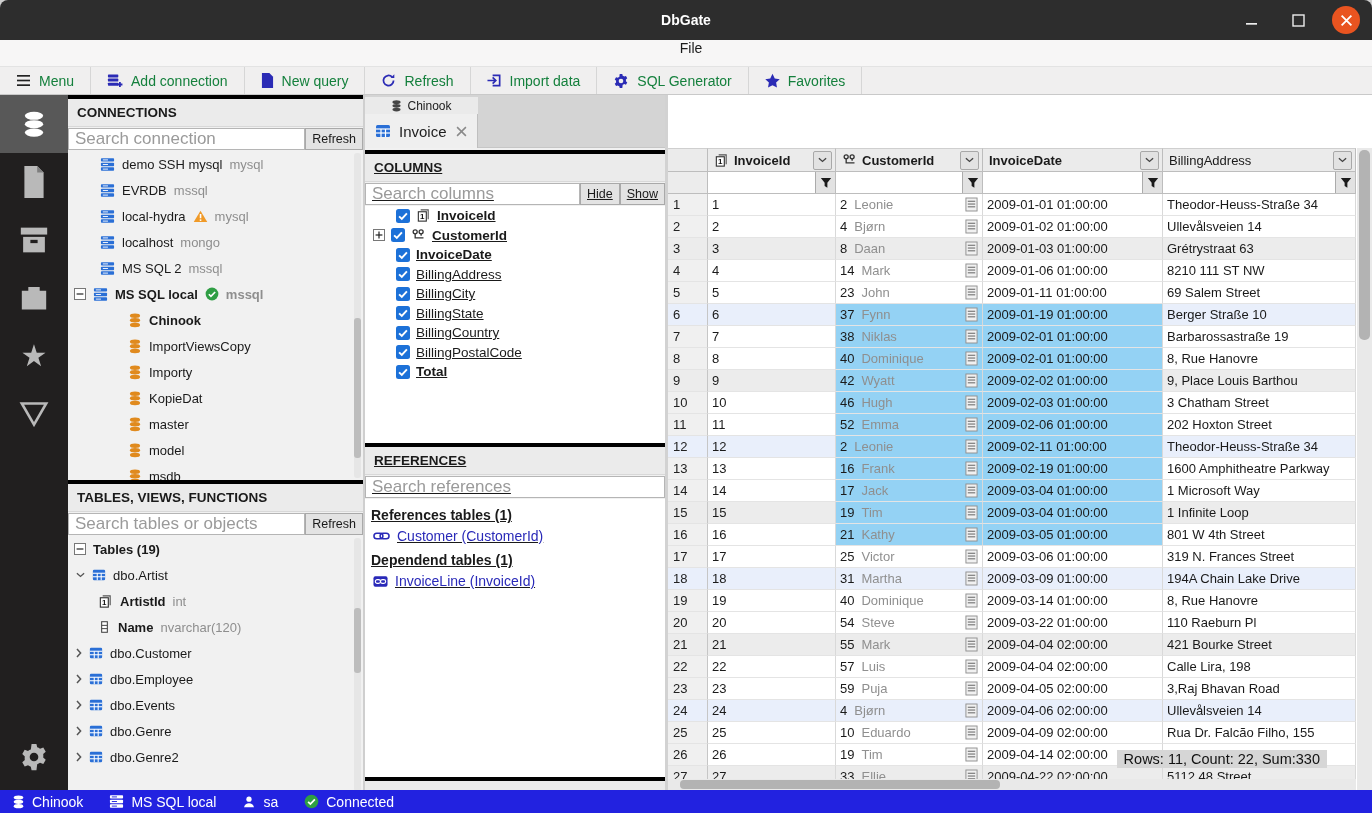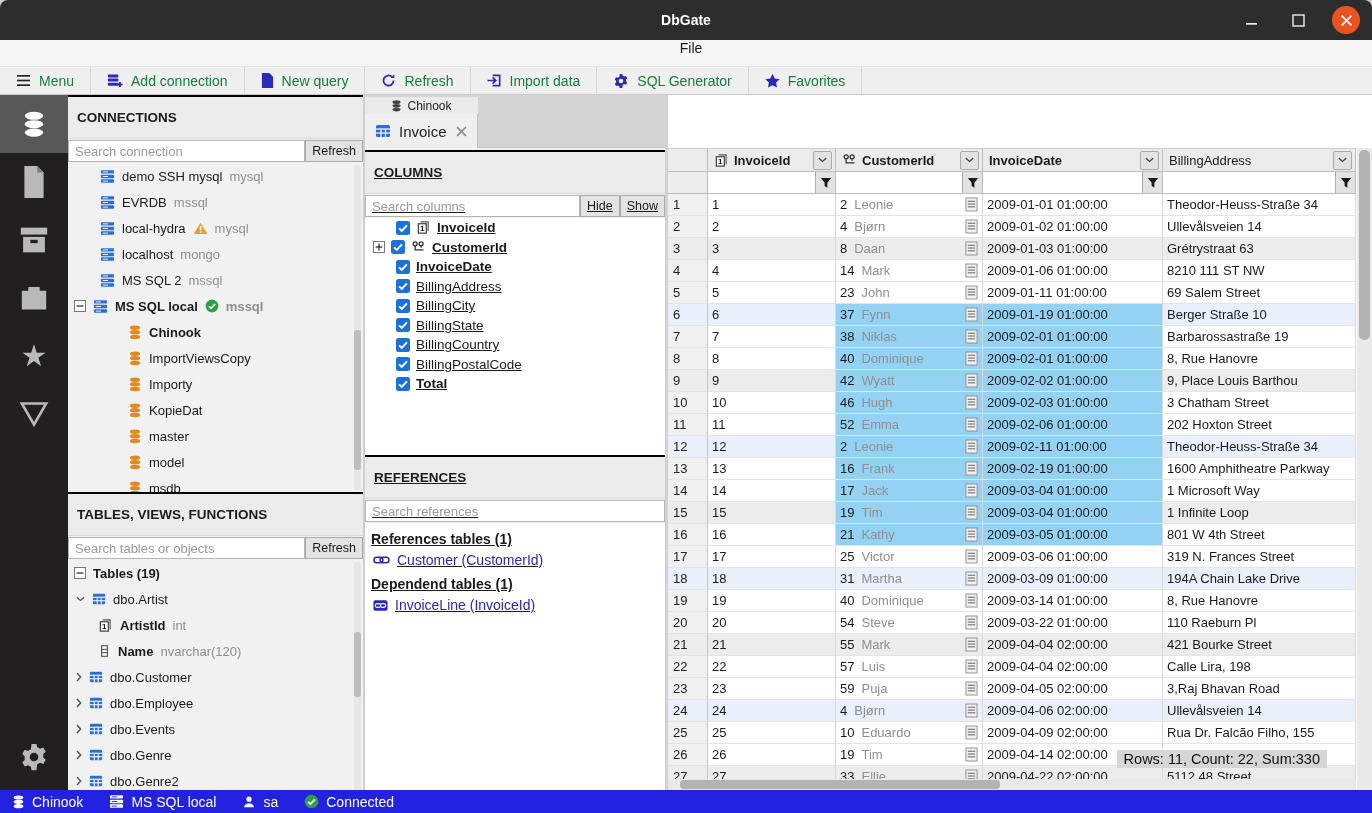--- a/index.html
+++ b/index.html
@@ -27,23 +27,23 @@
 
   
   .rail{position:absolute;left:0;top:0;width:68px;height:695px;background:#211f1f;}
   .rail .ritem{width:68px;height:58px;display:flex;align-items:center;justify-content:center;cursor:pointer;}
   .rail .ritem.sel{background:#585858;}
   .rail .glyph{font-size:30px;color:#b9b9b9;line-height:1;}
   .rail .bottom{position:absolute;bottom:8px;left:0;width:68px;height:50px;display:flex;align-items:center;justify-content:center;}
 
   
   .leftpanel{position:absolute;left:68px;top:0;width:297px;height:695px;background:#f1f1f1;border-right:2px solid #cfcfcf;box-sizing:border-box;}
-  .phdr{height:44px;background:#ebebeb;border-top:2px solid #000000;border-bottom:1px solid #d8d8d8;display:flex;align-items:center;padding:0 9px;font-weight:bold;font-size:13.5px;box-sizing:border-box;}
+  .phdr{height:32px;background:#ebebeb;border-top:4px solid #000000;border-bottom:1px solid #d8d8d8;display:flex;align-items:center;padding:0 9px;font-weight:bold;font-size:13.5px;box-sizing:border-box;}
   .searchrow{display:flex;align-items:center;height:24px;background:#f1f1f1;}
-  .searchrow input{flex:1;height:22px;border:1px solid #b5b5b5;padding:0 6px;font-size:13px;font-family:inherit;box-sizing:border-box;min-width:0;background:#fff;color:#222;}
+  .searchrow input{flex:1;height:22px;border:1px solid #b5b5b5;padding:0 6px;font-size:17px;font-family:inherit;box-sizing:border-box;min-width:0;background:#fff;color:#222;}
   .searchrow input::placeholder{color:#9a9a9a;}
   .sbtn{height:22px;background:#e3e3e3;border:1px solid #a9a9a9;font-size:12.5px;padding:0 6px;display:flex;align-items:center;cursor:pointer;white-space:nowrap;box-sizing:border-box;}
   .list{position:relative;overflow:hidden;}
   .lrow{height:26px;display:flex;align-items:center;gap:7px;white-space:nowrap;cursor:pointer;text-align:right;}
   .lrow .eng{color:#8e8e8e;}
   .lrow .typ{color:#8e8e8e;}
   .lrow.bold{font-weight:bold;}
   .exp{width:12px;height:12px;flex:none;}
   .chev{flex:none;color:#555;}
   .vsb{position:absolute;right:2px;width:7px;background:#e6e6e6;border-radius:3px;}

